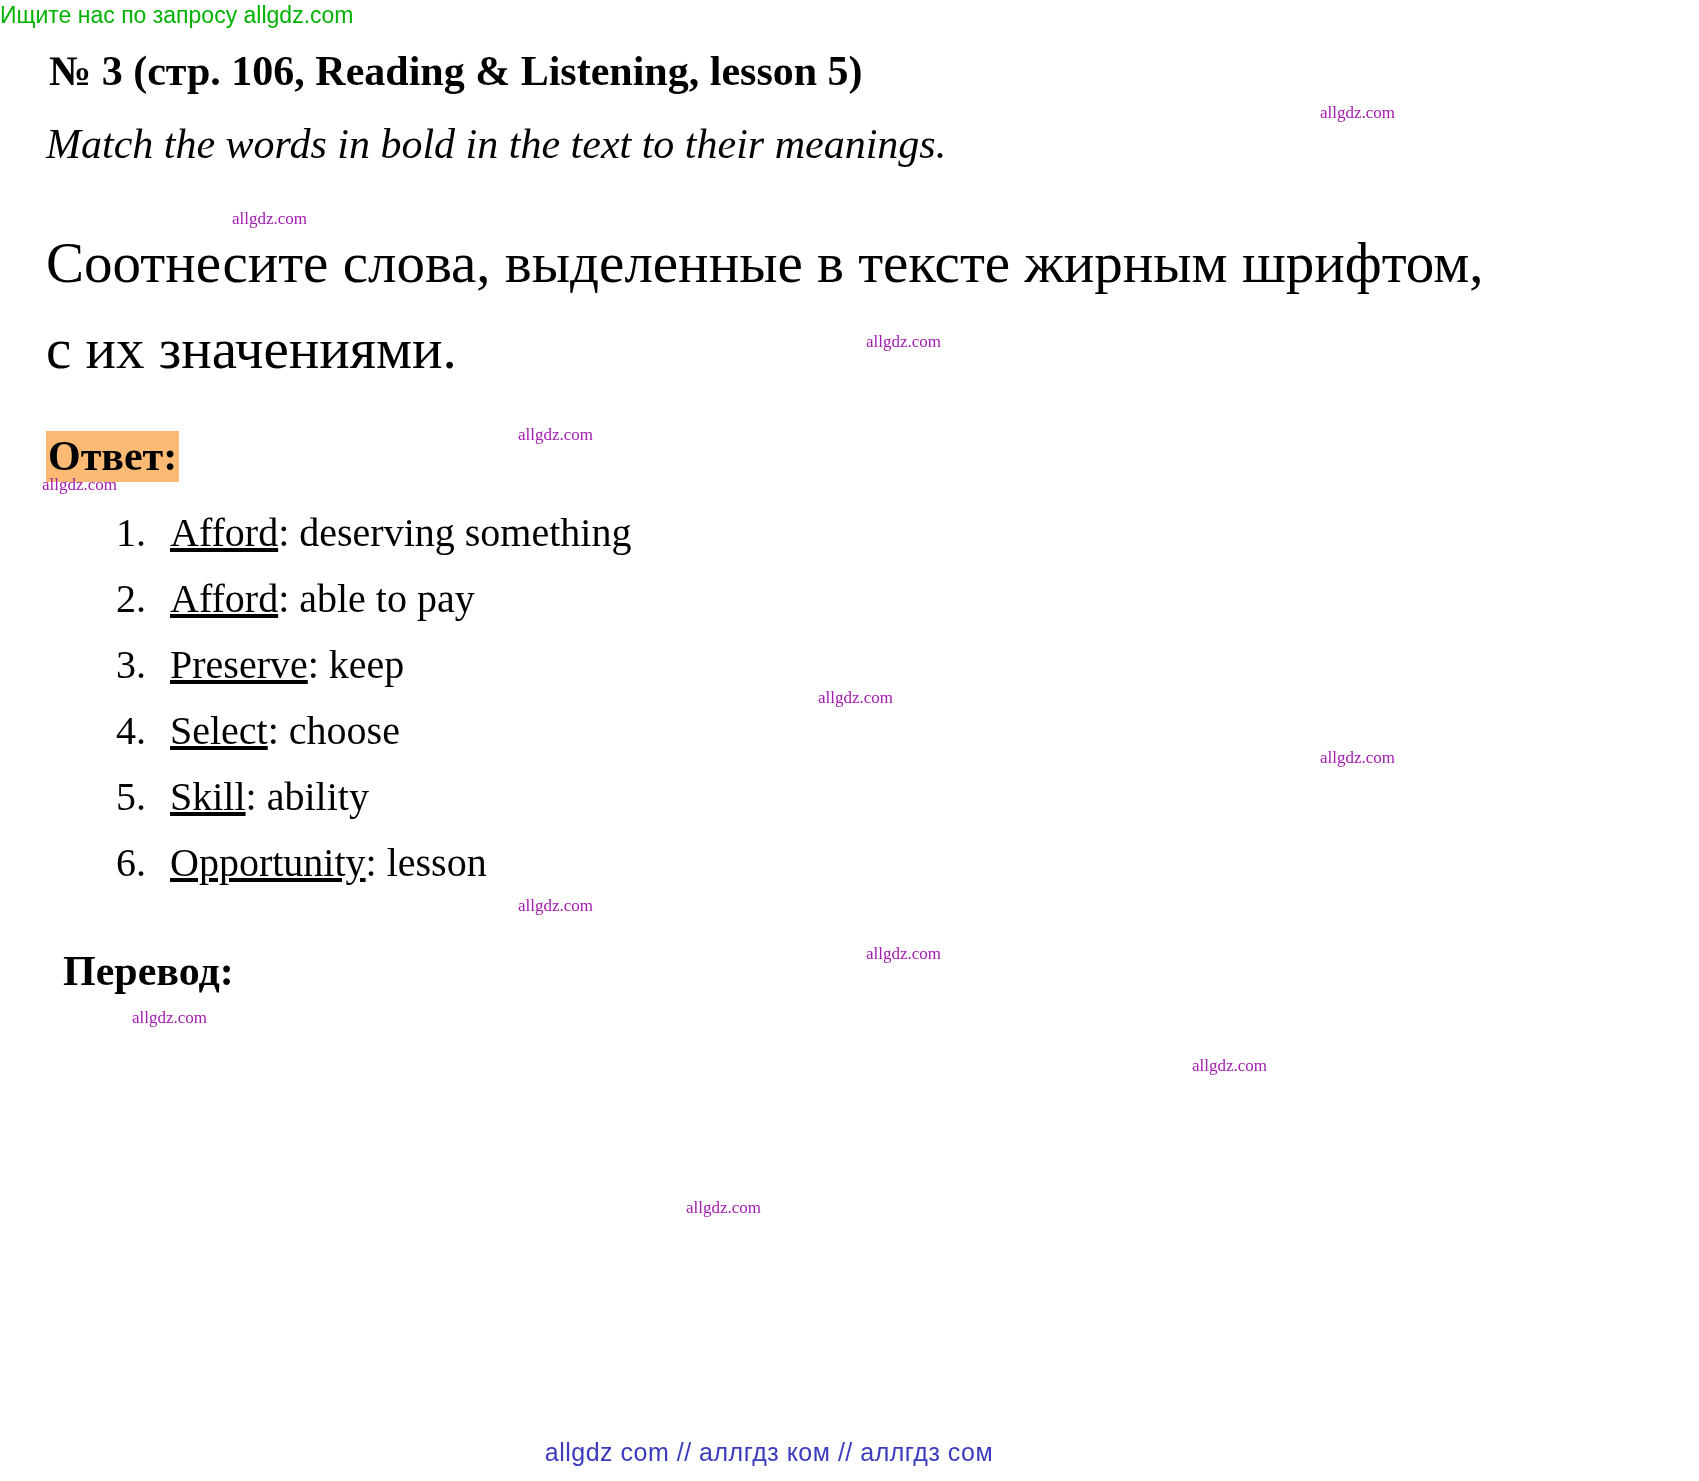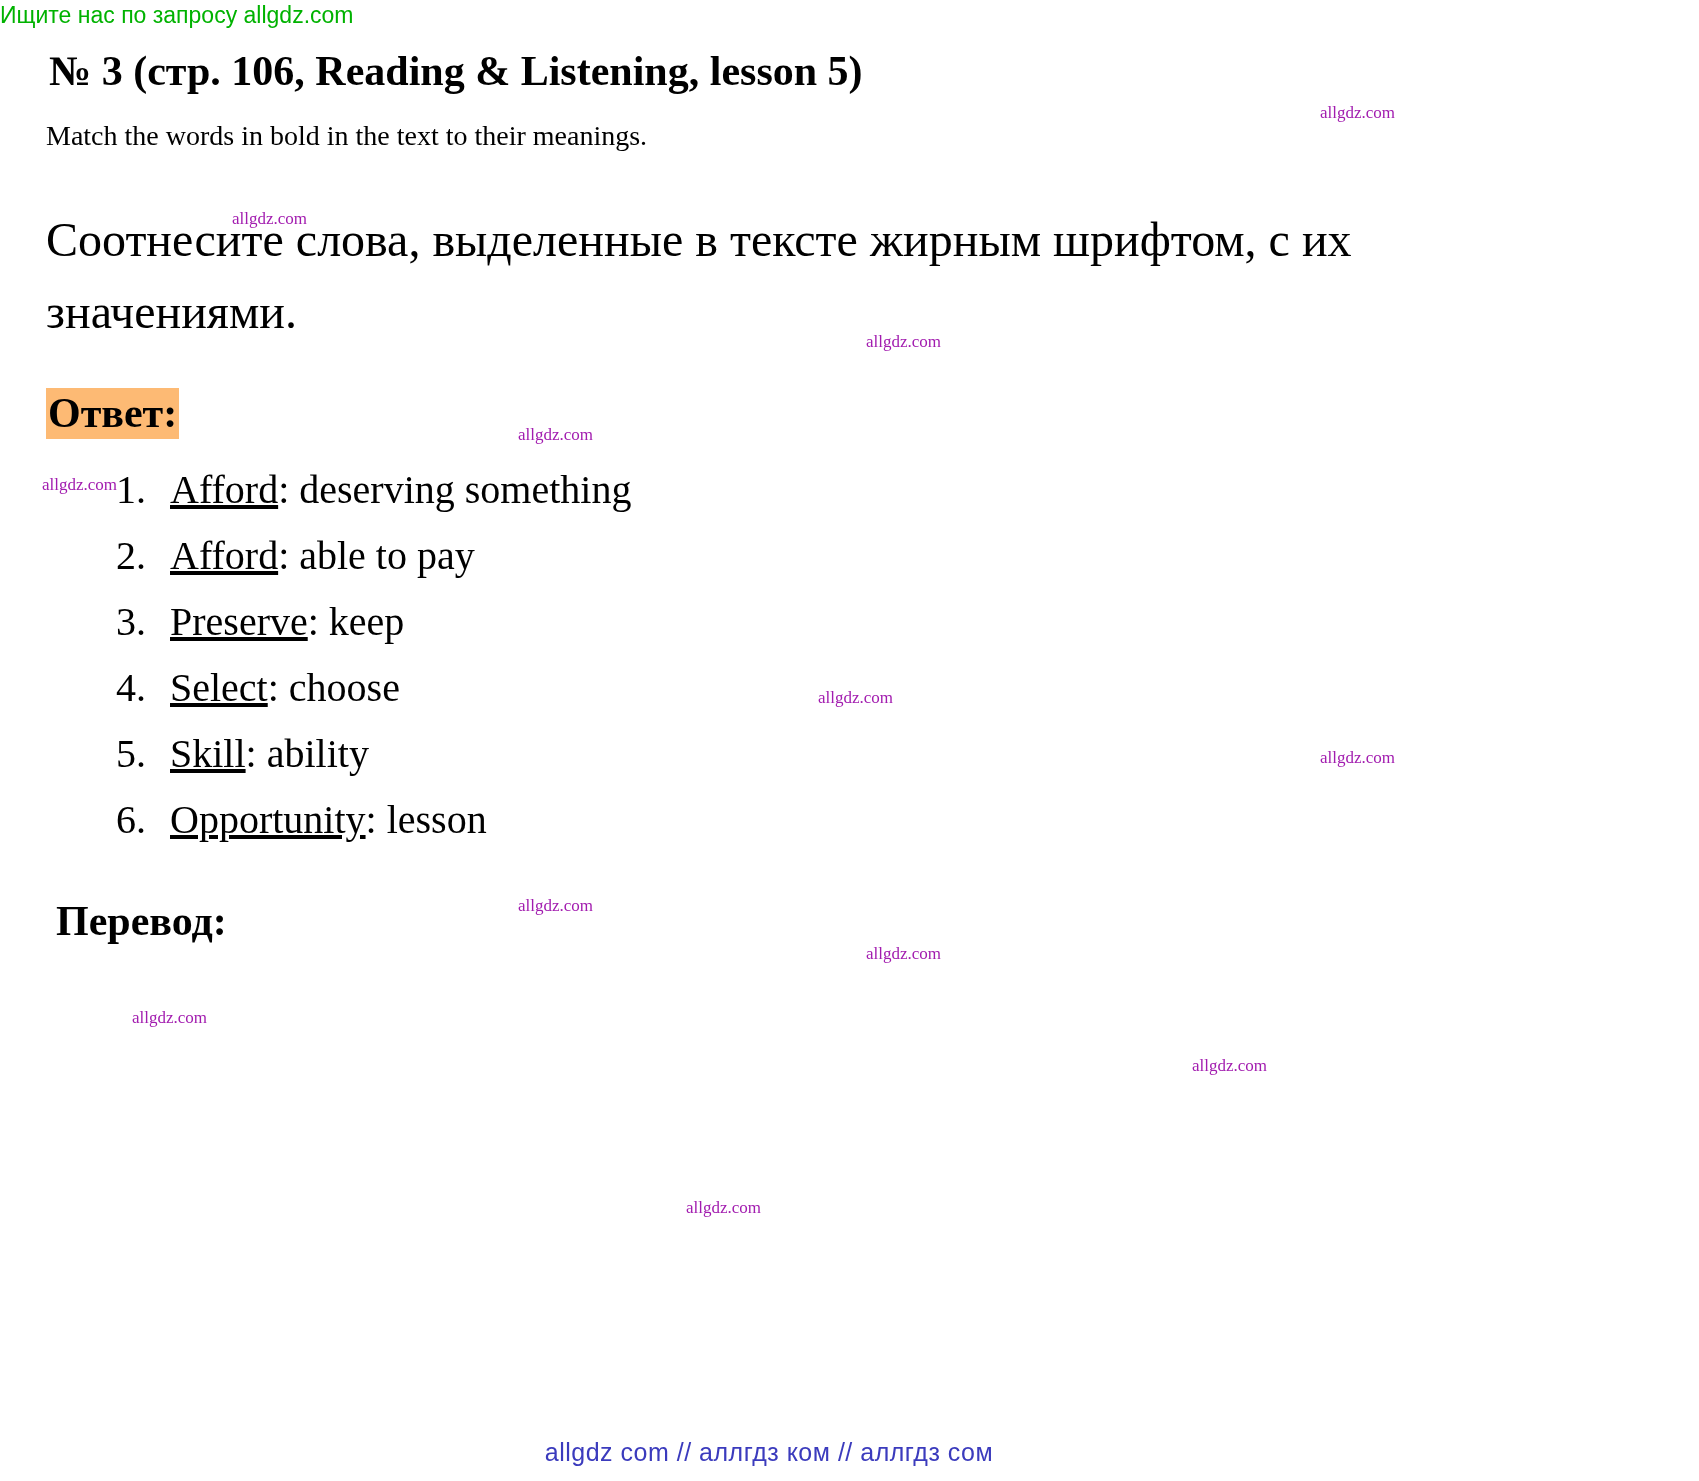--- a/index.html
+++ b/index.html
@@ -31,43 +31,44 @@
     width: 1500px;
   }
   .task-title {
     font-family: "Liberation Serif", serif;
     font-weight: bold;
     font-size: 42px;
     line-height: 1.1;
     margin: 0 0 26px 3px;
   }
   .task-en {
-    font-size: 28px;
+    font-size: 42px;
     line-height: 1.15;
     margin: 0 0 52px 0;
+    font-style: italic;
   }
   .task-ru {
-    font-size: 48px;
+    font-size: 57px;
     line-height: 1.5;
     margin: 0 0 40px 0;
     max-width: 1460px;
   }
   .answer-head {
     display: inline-block;
     font-weight: bold;
     font-size: 42px;
     background: #fdba74;
     line-height: 1.2;
     padding: 0 2px;
     margin: 0;
   }
   .translate-head {
     font-weight: bold;
     font-size: 42px;
-    margin: 8px;
+    margin: 15px;
     padding: 0 2px;
     display: inline-block;
   }
   ol.answers {
     margin: 18px 0 0 0;
     padding-left: 110px;
     font-size: 40px;
     line-height: 1.65;
   }
   ol.answers li {

